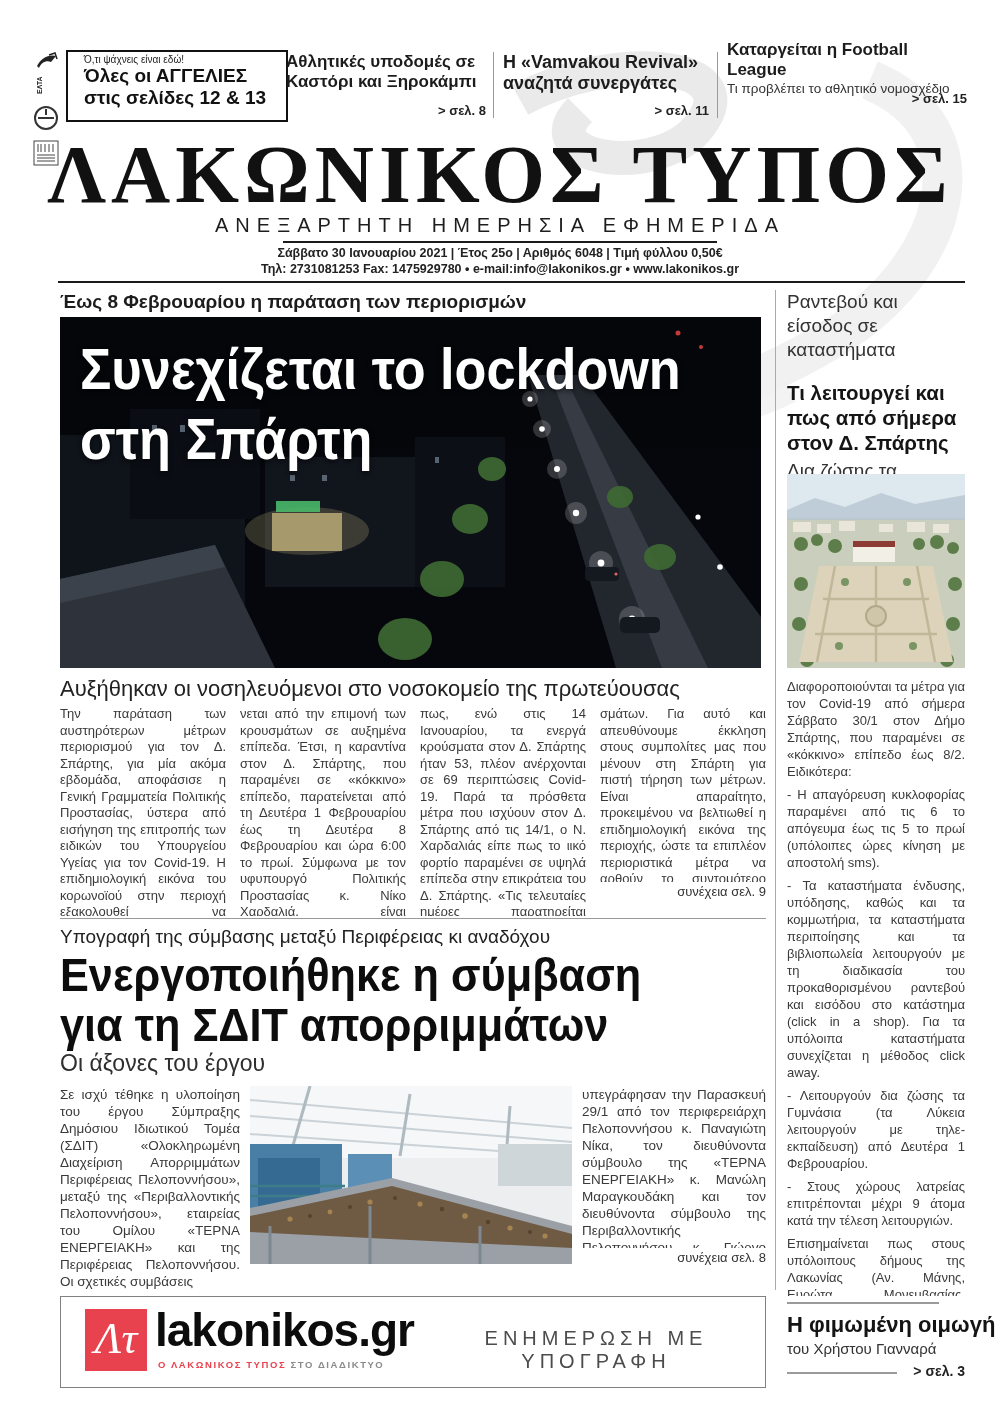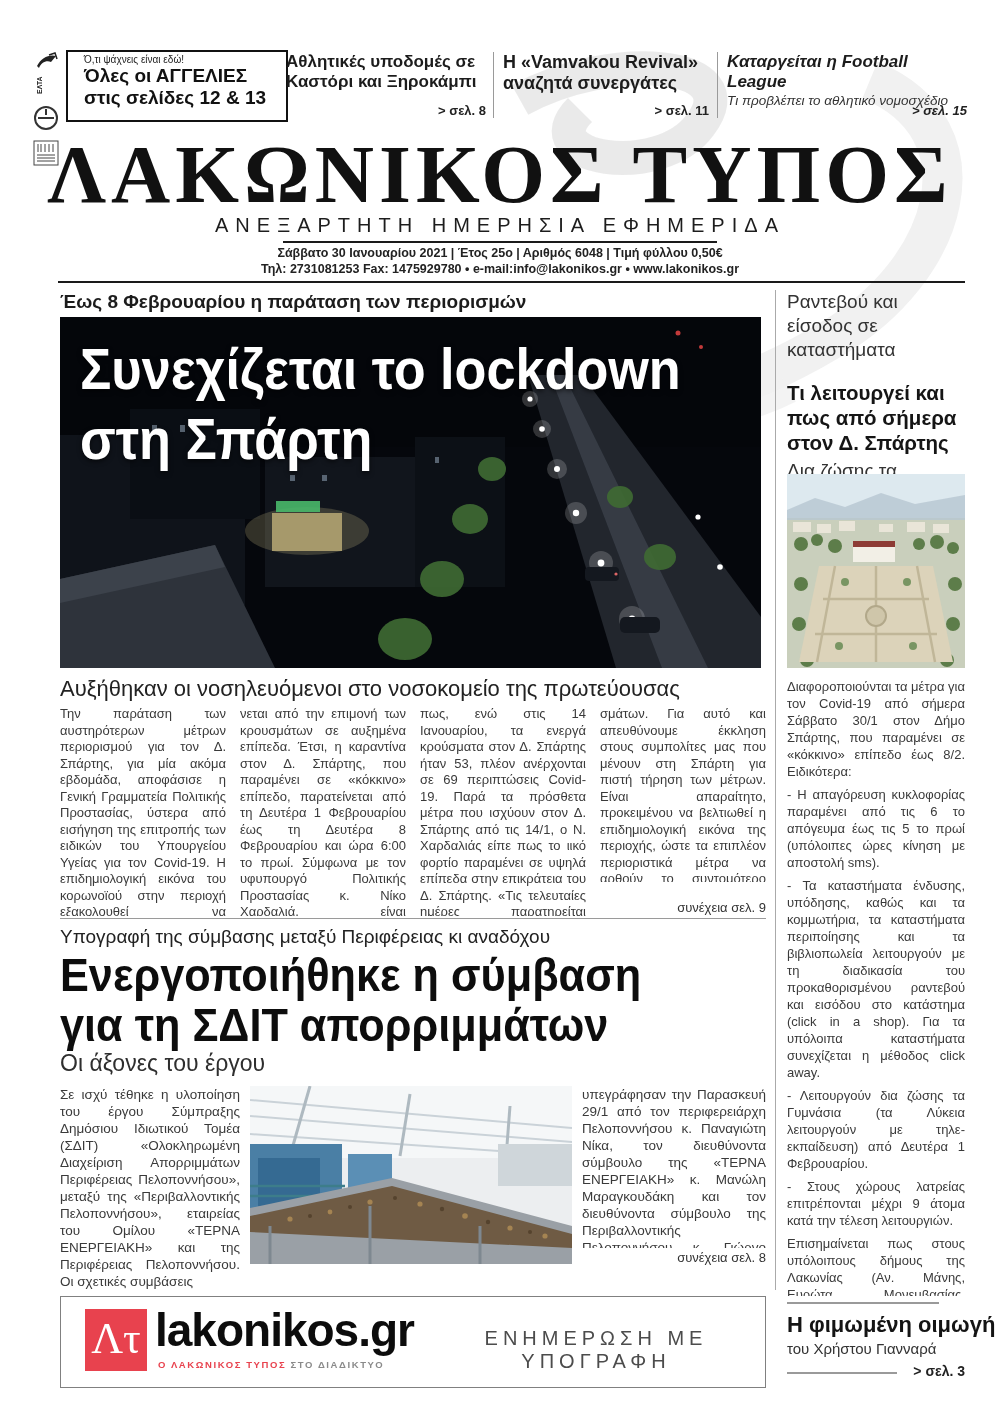--- a/index.html
+++ b/index.html
@@ -63,21 +63,21 @@
   <div class="abs" style="left:286px;top:52px;width:200px;height:66px;">
     <div class="teaser-title">Αθλητικές υποδομές σε Καστόρι και Ξηροκάμπι</div>
     <div class="pageref abs" style="right:0;bottom:0;">&gt; σελ. 8</div>
   </div>
   <div class="abs grayrule" style="left:493px;top:52px;width:1px;height:66px;"></div>
   <div class="abs" style="left:503px;top:52px;width:206px;height:66px;">
     <div class="teaser-title" style="font-size:18px;">Η «Vamvakou Revival» αναζητά συνεργάτες</div>
     <div class="pageref abs" style="right:0;bottom:0;">&gt; σελ. 11</div>
   </div>
   <div class="abs grayrule" style="left:717px;top:52px;width:1px;height:66px;"></div>
-  <div class="abs" style="left:727px;top:52px;width:240px;height:66px;font-style:italic;">
+  <div class="abs" style="left:727px;top:40px;width:240px;height:66px;">
     <div class="teaser-title">Καταργείται η Football League</div>
     <div style="font-size:13.5px;color:#333;margin-top:1px;">Τι προβλέπει το αθλητικό νομοσχέδιο</div>
     <div class="pageref abs" style="right:0;bottom:0;">&gt; σελ. 15</div>
   </div>
 
   <div class="abs serif" style="left:40px;top:128px;width:920px;text-align:center;font-size:82px;font-weight:700;letter-spacing:5px;white-space:nowrap;">ΛΑΚΩΝΙΚΟΣ ΤΥΠΟΣ</div>
   <div class="abs" style="left:40px;top:214px;width:920px;text-align:center;font-size:20px;letter-spacing:7px;color:#1d1d1d;">ΑΝΕΞΑΡΤΗΤΗ ΗΜΕΡΗΣΙΑ ΕΦΗΜΕΡΙΔΑ</div>
   <div class="abs rule" style="left:283px;top:241px;width:434px;height:2px;"></div>
   <div class="abs" style="left:140px;top:246px;width:720px;text-align:center;font-size:12.5px;font-weight:700;color:#222;">Σάββατο 30 Ιανουαρίου 2021 | Έτος 25ο | Αριθμός 6048 | Τιμή φύλλου 0,50€</div>
   <div class="abs" style="left:140px;top:262px;width:720px;text-align:center;font-size:12.5px;font-weight:700;color:#222;">Τηλ: 2731081253 Fax: 1475929780 • e-mail:info@lakonikos.gr • www.lakonikos.gr</div>
@@ -148,21 +148,21 @@
     <div class="abs cond" style="left:20px;top:18px;font-size:58px;font-weight:700;color:#fff;transform:scaleX(0.9);white-space:nowrap;text-shadow:0 2px 6px rgba(0,0,0,.6);">Συνεχίζεται το lockdown</div>
     <div class="abs cond" style="left:20px;top:88px;font-size:58px;font-weight:700;color:#fff;transform:scaleX(0.9);white-space:nowrap;text-shadow:0 2px 6px rgba(0,0,0,.6);">στη Σπάρτη</div>
   </div>
 
   <div class="abs" style="left:60px;top:676px;font-size:22px;color:#222;">Αυξήθηκαν οι νοσηλευόμενοι στο νοσοκομείο της πρωτεύουσας</div>
 
   <div class="abs bodytxt" style="left:60px;top:706px;width:166px;height:210px;">Την παράταση των αυστηρότερων μέτρων περιορισμού για τον Δ. Σπάρτης, για μία ακόμα εβδομάδα, αποφάσισε η Γενική Γραμματεία Πολιτικής Προστασίας, ύστερα από εισήγηση της επιτροπής των ειδικών του Υπουργείου Υγείας για τον Covid-19. Η επιδημιολογική εικόνα του κορωνοϊού στην περιοχή εξακολουθεί να προβληματίζει, όπως αποτυπώ-</div>
   <div class="abs bodytxt" style="left:240px;top:706px;width:166px;height:210px;">νεται από την επιμονή των κρουσμάτων σε αυξημένα επίπεδα. Έτσι, η καραντίνα στον Δ. Σπάρτης, που παραμένει σε «κόκκινο» επίπεδο, παρατείνεται από τη Δευτέρα 1 Φεβρουαρίου έως τη Δευτέρα 8 Φεβρουαρίου και ώρα 6:00 το πρωί. Σύμφωνα με τον υφυπουργό Πολιτικής Προστασίας κ. Νίκο Χαρδαλιά, είναι χαρακτηριστικό</div>
   <div class="abs bodytxt" style="left:420px;top:706px;width:166px;height:210px;">πως, ενώ στις 14 Ιανουαρίου, τα ενεργά κρούσματα στον Δ. Σπάρτης ήταν 53, πλέον ανέρχονται σε 69 περιπτώσεις Covid-19. Παρά τα πρόσθετα μέτρα που ισχύουν στον Δ. Σπάρτης από τις 14/1, ο Ν. Χαρδαλιάς είπε πως το ιικό φορτίο παραμένει σε υψηλά επίπεδα στην επικράτεια του Δ. Σπάρτης. «Τις τελευταίες ημέρες παρατηρείται αυξητική τάση των κρου-</div>
   <div class="abs bodytxt" style="left:600px;top:706px;width:166px;height:176px;">σμάτων. Για αυτό και απευθύνουμε έκκληση στους συμπολίτες μας που μένουν στη Σπάρτη για πιστή τήρηση των μέτρων. Είναι απαραίτητο, προκειμένου να βελτιωθεί η επιδημιολογική εικόνα της περιοχής, ώστε τα επιπλέον περιοριστικά μέτρα να αρθούν το συντομότερο δυνατόν», υπογράμμισε ο κ. Χαρδαλιάς.</div>
-  <div class="abs" style="left:600px;top:884px;width:166px;text-align:right;font-size:13px;color:#333;margin-top:16px;">συνέχεια σελ. 9</div>
+  <div class="abs" style="left:600px;top:884px;width:166px;text-align:right;font-size:13px;color:#333;">συνέχεια σελ. 9</div>
 
   <div class="abs grayrule" style="left:60px;top:918px;width:706px;height:1px;"></div>
 
   <div class="abs" style="left:60px;top:926px;font-size:19px;color:#222;">Υπογραφή της σύμβασης μεταξύ Περιφέρειας κι αναδόχου</div>
   <div class="abs cond" style="left:60px;top:948px;font-size:46px;font-weight:700;color:#0d0d0d;transform:scaleX(0.94);white-space:nowrap;">Ενεργοποιήθηκε η σύμβαση</div>
   <div class="abs cond" style="left:60px;top:998px;font-size:46px;font-weight:700;color:#0d0d0d;transform:scaleX(0.94);white-space:nowrap;">για τη ΣΔΙΤ απορριμμάτων</div>
   <div class="abs" style="left:60px;top:1050px;font-size:23px;color:#2e2e2e;">Οι άξονες του έργου</div>
 
   <div class="abs bodytxt" style="left:60px;top:1086px;width:180px;height:204px;font-size:13.5px;line-height:17px;">Σε ισχύ τέθηκε η υλοποίηση του έργου Σύμπραξης Δημόσιου Ιδιωτικού Τομέα (ΣΔΙΤ) «Ολοκληρωμένη Διαχείριση Απορριμμάτων Περιφέρειας Πελοποννήσου», μεταξύ της «Περιβαλλοντικής Πελοποννήσου», εταιρείας του Ομίλου «ΤΕΡΝΑ ΕΝΕΡΓΕΙΑΚΗ» και της Περιφέρειας Πελοποννήσου. Οι σχετικές συμβάσεις</div>
 
@@ -213,21 +213,21 @@
           <line x1="230" y1="140" x2="230" y2="178"></line>
         </g>
     </svg>
   </div>
 
   <div class="abs bodytxt" style="left:582px;top:1086px;width:184px;height:162px;font-size:13.5px;line-height:17px;">υπεγράφησαν την Παρασκευή 29/1 από τον περιφερειάρχη Πελοποννήσου κ. Παναγιώτη Νίκα, τον διευθύνοντα σύμβουλο της «ΤΕΡΝΑ ΕΝΕΡΓΕΙΑΚΗ» κ. Μανώλη Μαραγκουδάκη και τον διευθύνοντα σύμβουλο της Περιβαλλοντικής Πελοποννήσου κ. Γιώργο Αγραφιώτη.</div>
   <div class="abs" style="left:582px;top:1250px;width:184px;text-align:right;font-size:13px;color:#333;">συνέχεια σελ. 8</div>
 
   <div class="abs" style="left:60px;top:1296px;width:704px;height:90px;border:1.5px solid #808080;background:#fff;">
     <div class="abs" style="left:24px;top:12px;width:62px;height:62px;background:#e8424e;">
-      <div class="serif" style="color:#fff;font-size:44px;line-height:60px;text-align:center;">Λτ</div>
+      <div class="serif" style="color:#fff;font-style:italic;font-size:44px;line-height:60px;text-align:center;">Λτ</div>
     </div>
     <div class="abs" style="left:94px;top:6px;font-size:46px;font-weight:700;letter-spacing:-1px;color:#0c0c0c;">lakonikos.gr</div>
     <div class="abs" style="left:97px;top:62px;font-size:9.5px;letter-spacing:1.6px;">
       <span style="color:#e8424e;font-weight:700;">Ο ΛΑΚΩΝΙΚΟΣ ΤΥΠΟΣ</span><span style="color:#8a8a8a;font-weight:bold;"> ΣΤΟ ΔΙΑΔΙΚΤΥΟ</span>
     </div>
     <div class="abs" style="left:380px;top:30px;width:310px;text-align:center;font-size:20px;letter-spacing:5px;color:#4c4c4c;">ΕΝΗΜΕΡΩΣΗ ΜΕ ΥΠΟΓΡΑΦΗ</div>
   </div>
 
   <div class="abs" style="left:787px;top:290px;width:178px;">
     <div style="font-size:19px;color:#333;line-height:1.25;">Ραντεβού και είσοδος σε καταστήματα</div>

